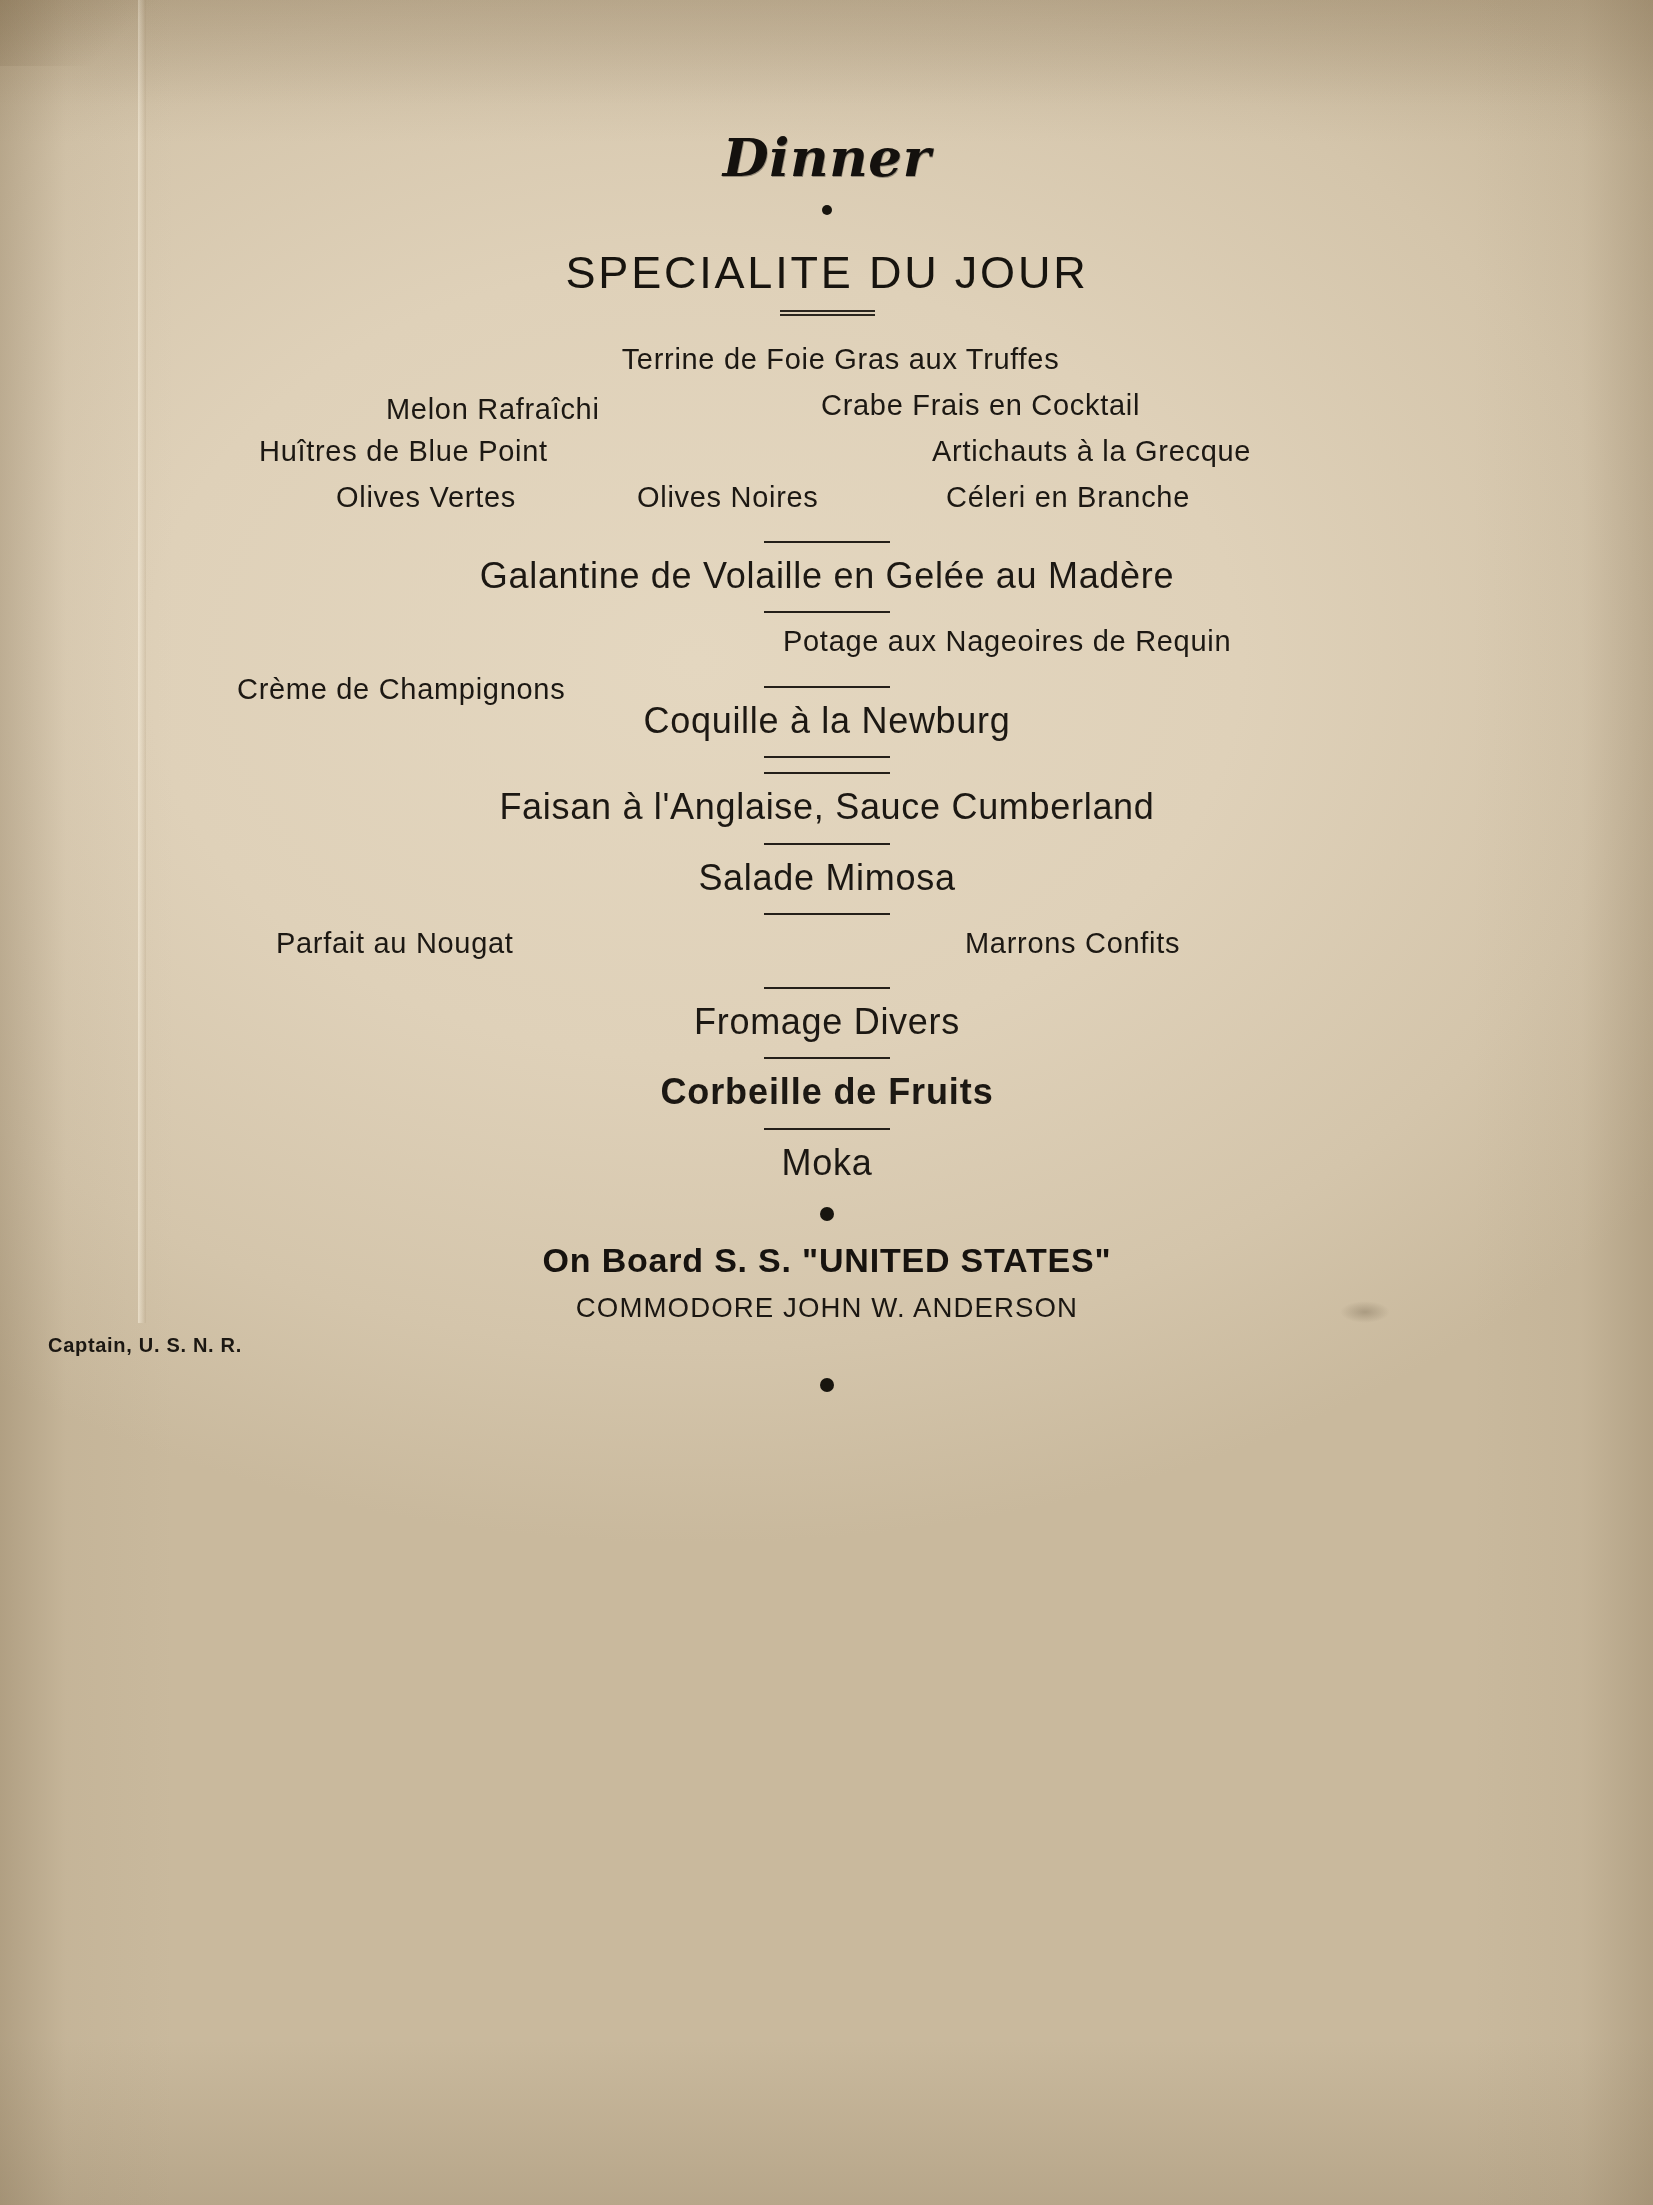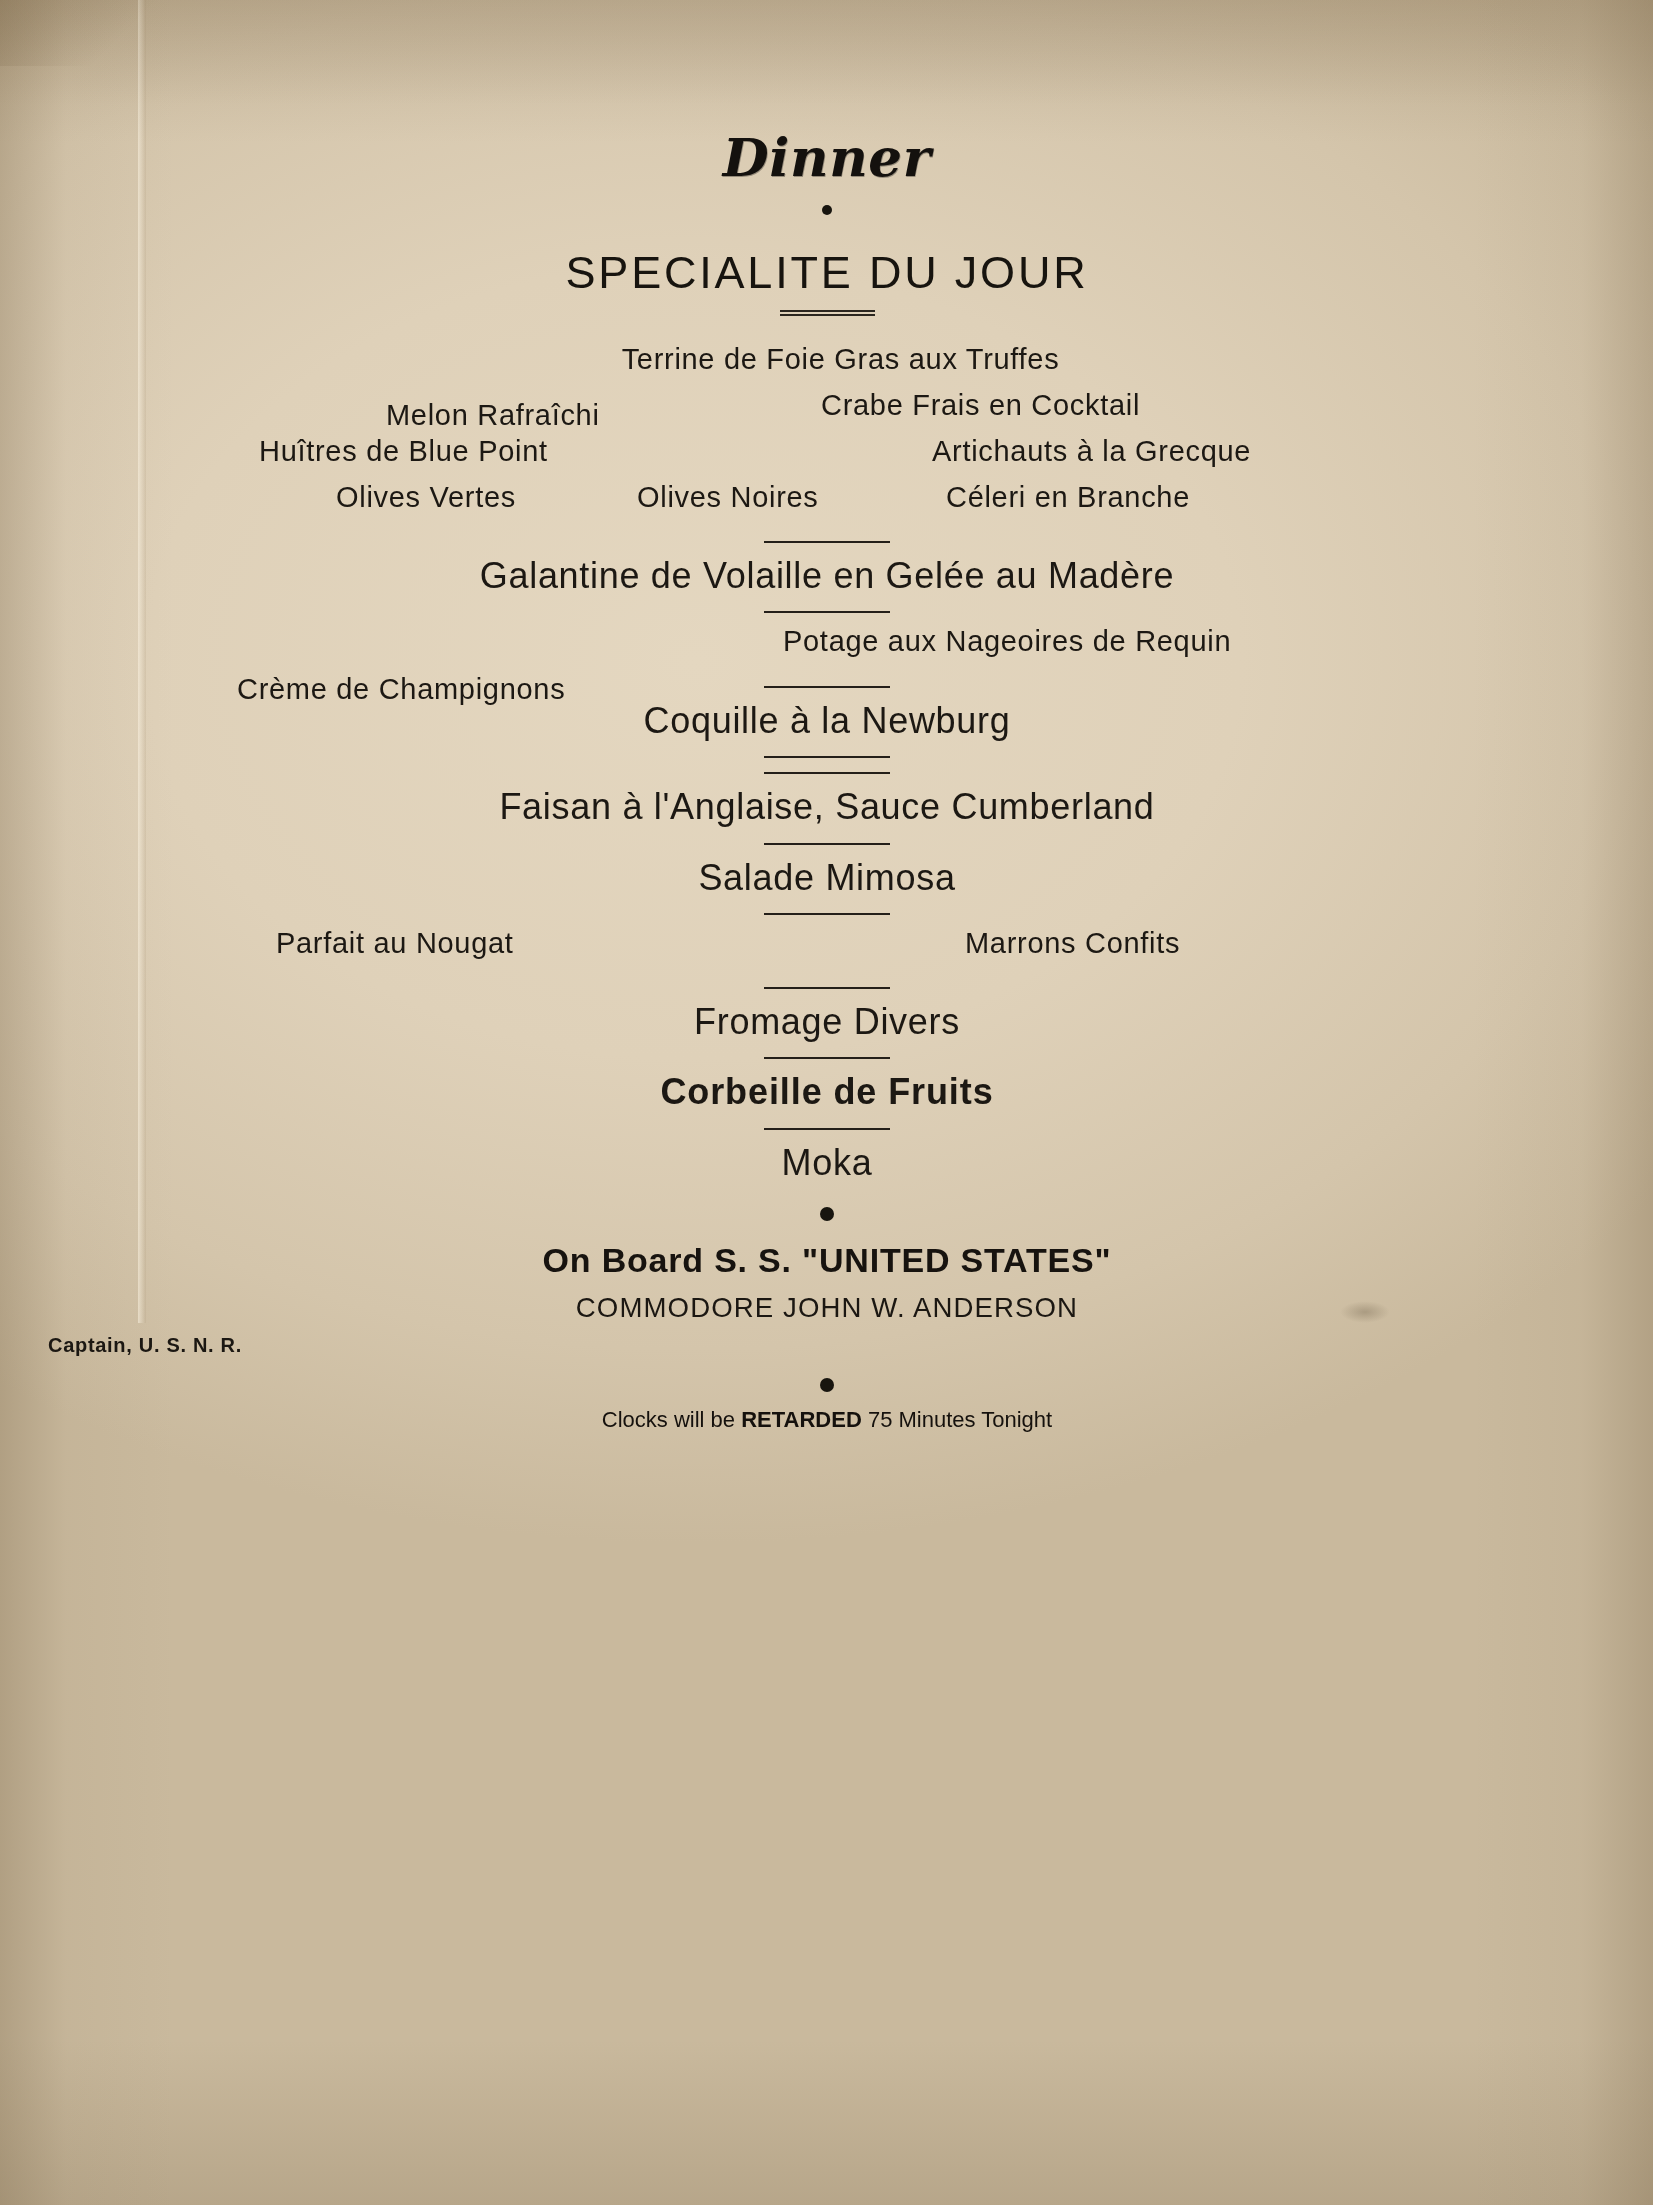--- a/index.html
+++ b/index.html
@@ -199,21 +199,21 @@
   <div class="specialite center">SPECIALITE DU JOUR</div>
   <div class="dbl-rule"></div>
 
   <div style="margin-top:26.5px;">
 
     <div class="row">
       <div class="item c" style="top:0;">Terrine de Foie Gras aux Truffes</div>
     </div>
 
     <div class="row">
-      <div class="item" style="left:386px; top:10px;">Melon Rafraîchi</div>
+      <div class="item" style="left:386px; top:4px;">Melon Rafraîchi</div>
       <div class="item" style="left:821px; top:0;">Crabe Frais en Cocktail</div>
     </div>
 
     <div class="row">
       <div class="item" style="left:259px; top:0;">Huîtres de Blue Point</div>
       <div class="item" style="left:932px; top:0;">Artichauts à la Grecque</div>
     </div>
 
     <div class="row">
       <div class="item" style="left:336px; top:0;">Olives Vertes</div>
@@ -259,18 +259,15 @@
   <div class="line-center">Moka</div>
 
   <div class="bullet big" style="margin-top:23px;"></div>
 
   <div class="onboard">On Board S. S. "UNITED STATES"</div>
   <div class="commodore">COMMODORE JOHN W. ANDERSON</div>
   <div class="captain">Captain, U. S. N. R.</div>
 
   <div class="bullet big" style="margin-top:21px;"></div>
 
-  <div class="clocks">
-    <span class="light">Clocks will be </span><span class="strong">RETARDED</span><span class="light"> 75 Minutes Tonight</span>
-  </div>
 
 </div>
 
 
 </body></html>

